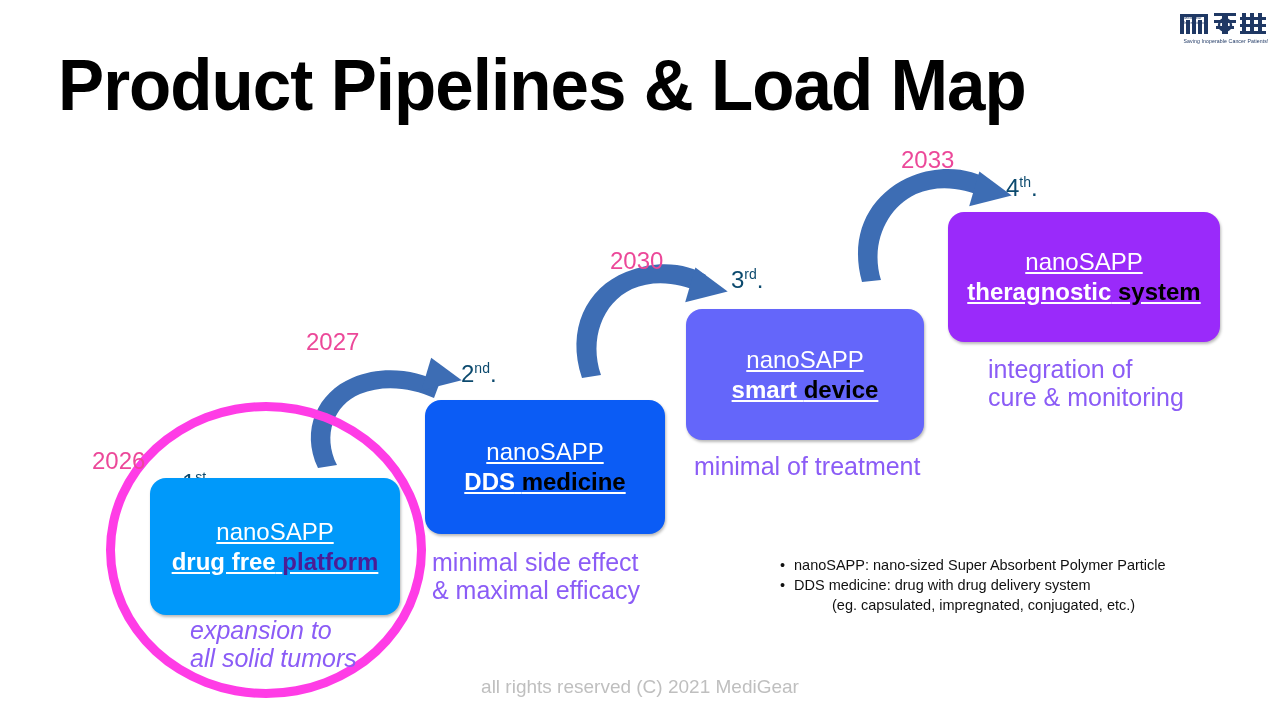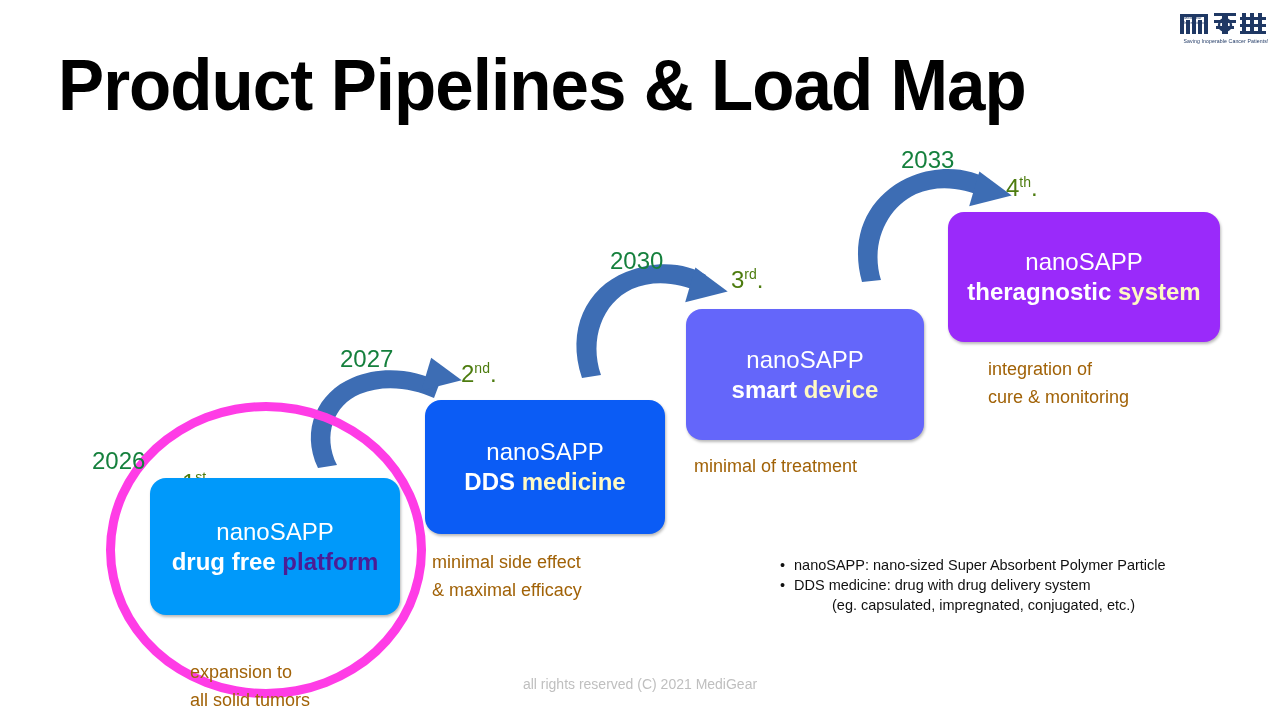--- a/index.html
+++ b/index.html
@@ -71,63 +71,64 @@
   .stage-box {
     position: absolute;
     border-radius: 16px;
     box-shadow: 1px 2px 3px rgba(0,0,0,0.28);
     display: flex;
     flex-direction: column;
     align-items: center;
     justify-content: center;
     text-align: center;
     color: #ffffff;
+    text-decoration: underline;
   }
   .box-line1 {
     font-size: 24px;
     line-height: 30px;
     font-weight: normal;
     color: #ffffff;
   }
   .box-line2 {
     font-size: 24px;
     line-height: 30px;
     font-weight: bold;
     white-space: nowrap;
   }
-  .hl { color: #fef9c3; }
+  .hl { color: #000000; }
   .hl-soft { color: #4c1d95; }
 
   
   .ordinal {
     position: absolute;
     font-size: 24px;
-    color: #4d7c0f;
+    color: #0c4a6e;
     white-space: nowrap;
   }
   .ordinal sup {
     font-size: 14px;
     vertical-align: super;
     line-height: 0;
   }
 
   
   .year {
     position: absolute;
     font-size: 24px;
-    color: #15803d;
+    color: #ec4899;
     white-space: nowrap;
   }
 
   
   .caption {
     position: absolute;
-    font-size: 18px;
+    font-size: 25px;
     line-height: 28px;
-    color: #a16207;
+    color: #8b5cf6;
     white-space: pre-line;
   }
 
   
   .circle-highlight {
     position: absolute;
     left: 106px;
     top: 402px;
     width: 320px;
     height: 296px;
@@ -168,21 +169,21 @@
     padding-left: 52px;
   }
 
   
   .footer {
     position: absolute;
     left: 0;
     top: 676px;
     width: 1280px;
     text-align: center;
-    font-size: 14px;
+    font-size: 19px;
     color: #BFBFBF;
   }
 </style>
 </head>
 <body>
 
 <div id="slide">
 
   <div class="logo">
     <svg class="logo-mark" viewBox="0 0 96 28">
@@ -255,24 +256,24 @@
   <div class="ordinal" style="left:182px; top:440px;margin-top:29px;">
     <span>1</span><sup>st</sup>.
   </div>
   <div class="stage-box" style="left:150px; top:478px; width:250px; height:137px; background:#0099FA;">
     <div class="box-line1">nanoSAPP</div>
     <div class="box-line2">
       <span>drug free</span>
       <span class="hl-soft">platform</span>
     </div>
   </div>
-  <div class="caption" style="left:190px; top:658px;">expansion to
+  <div class="caption" style="left:190px; top:616px;font-style:italic;">expansion to
 all solid tumors</div>
 
-  <div class="year" style="left:306px; top:345px;margin-left:34px;">2027</div>
+  <div class="year" style="left:306px; top:328px;">2027</div>
   <div class="ordinal" style="left:461px; top:360px;">
     <span>2</span><sup>nd</sup>.
   </div>
   <div class="stage-box" style="left:425px; top:400px; width:240px; height:134px; background:#0B5CF5;">
     <div class="box-line1">nanoSAPP</div>
     <div class="box-line2">
       <span>DDS</span>
       <span class="hl">medicine</span>
     </div>
   </div>

